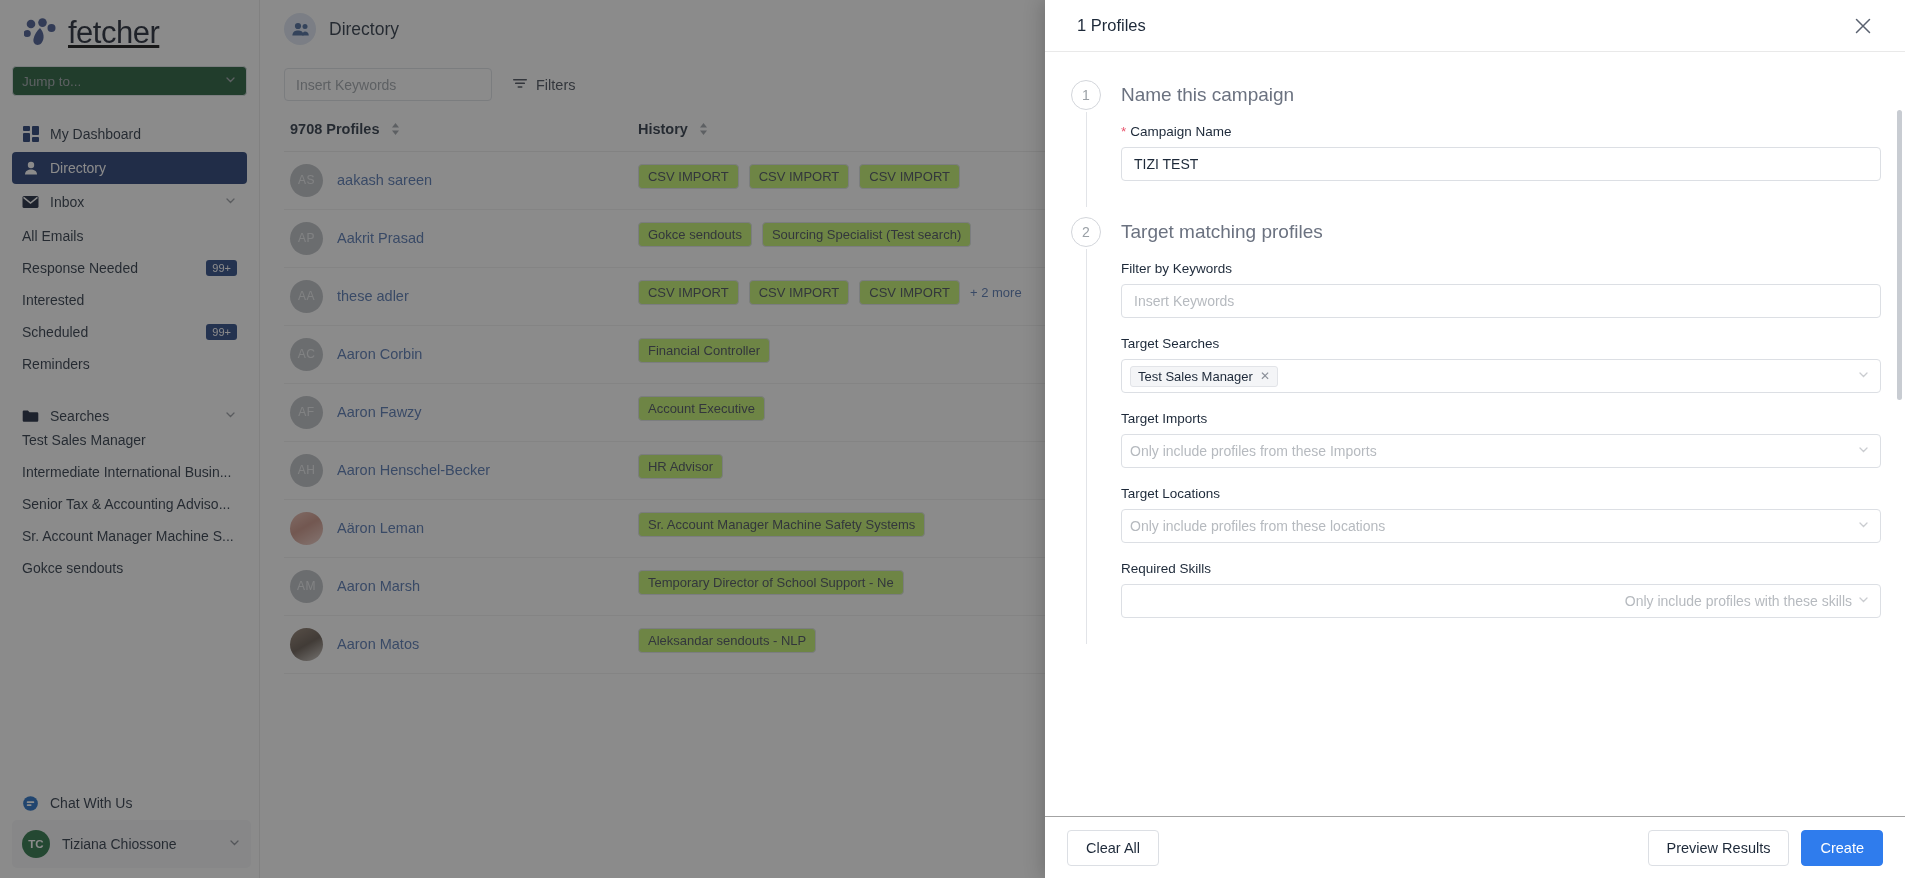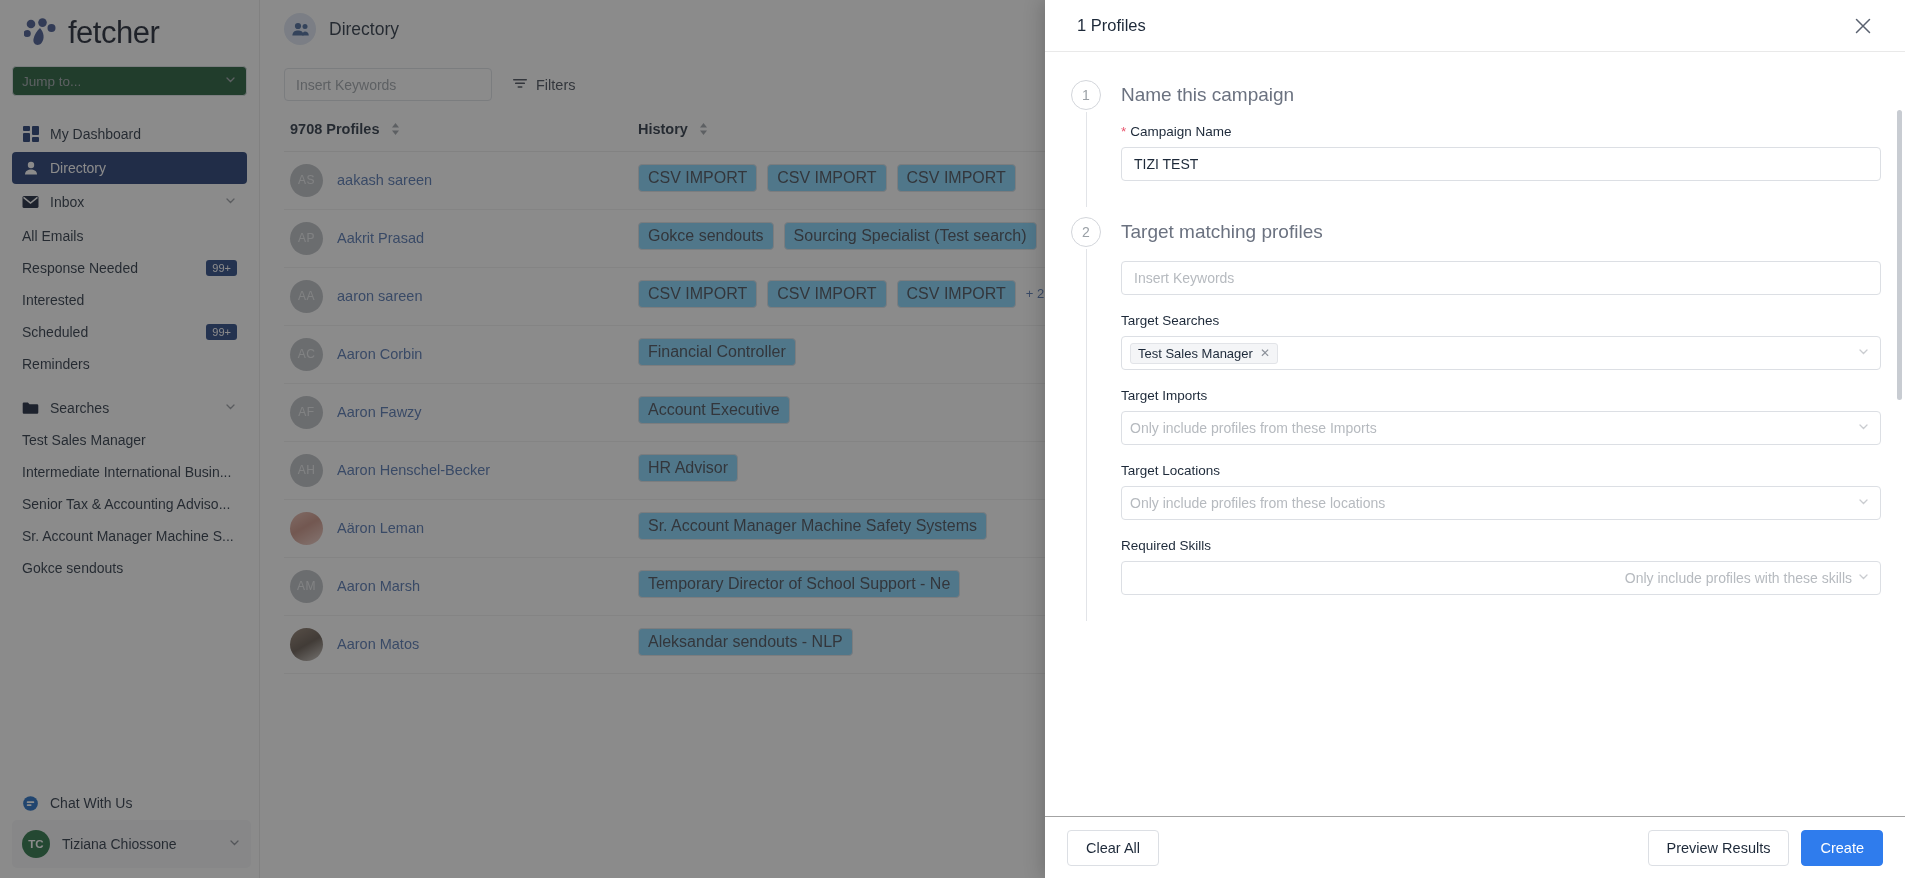--- a/index.html
+++ b/index.html
@@ -15,21 +15,21 @@
   .bg-layer { position: absolute; inset: 0; display: flex; }
 
   
   .sidebar {
     width: 260px; height: 878px; flex: 0 0 260px;
     background: #ffffff;
     border-right: 1px solid #e8e8e8;
     padding: 0 12px;
     position: relative;
   }
-  .brand { display: flex; align-items: center; gap: 10px; padding: 14px 2px 6px 12px; height: 58px; }
+  .brand { display: flex; align-items: center; gap: 10px; padding: 14px 2px 6px 12px; height: 58px; text-decoration: underline; }
   .brand-mark { width: 34px; height: 30px; position: relative; flex: 0 0 34px; }
   .brand-text { font-size: 31px; letter-spacing: -0.5px; color: #111827; font-weight: 400; }
 
   .jumpto {
     margin: 8px 0 0 0; height: 30px; border: 1px solid #dcdfe4; border-radius: 4px;
     display: flex; align-items: center; justify-content: space-between;
     padding: 0 9px; font-size: 13.5px; color: #9aa0a6; background: #14532d;
   }
 
   .nav { margin-top: 22px; }
@@ -44,21 +44,21 @@
 
   .sub-item {
     display: flex; align-items: center; height: 32px; padding: 0 10px;
     font-size: 14px; color: #1d2939; cursor: pointer; border-radius: 4px;
   }
   .sub-item .badge {
     margin-left: auto; background: #1c3c7c; color: #fff; font-size: 11px;
     border-radius: 3px; padding: 2px 6px; line-height: 1.1; font-weight: 400;
   }
   .group-head {
-    display: flex; align-items: center; gap: 11px; height: 32px; padding: 0 10px;
+    display: flex; align-items: flex-end; gap: 11px; height: 32px; padding: 0 10px;
     font-size: 14px; color: #1d2939; margin-top: 12px; cursor: pointer;
   }
   .group-head .chev { margin-left: auto; opacity: .55; }
 
   .sidebar-bottom { position: absolute; left: 12px; right: 8px; bottom: 10px; }
   .chat-row { display: flex; align-items: center; gap: 11px; height: 34px; padding: 0 10px; font-size: 14px; color: #1d2939; cursor: pointer; }
   .user-row {
     display: flex; align-items: center; gap: 12px; height: 48px; padding: 0 10px;
     border-radius: 5px; background: #f6f7f9; font-size: 14px; color: #1d2939; cursor: pointer;
   }
@@ -103,21 +103,21 @@
     background: #b9bdc2; color: #e9ebed; display: flex; align-items: center; justify-content: center;
     font-size: 12px; letter-spacing: .5px;
   }
   .pf-av.photo-1 { background: linear-gradient(150deg,#e7b9ad 0%,#c98d7e 45%,#f0cfc7 100%); }
   .pf-av.photo-2 { background: linear-gradient(150deg,#8e7b6b 0%,#5c4f45 50%,#cfcac4 100%); }
   .pf-name { font-size: 14.5px; color: #4b6fae; cursor: pointer; }
 
   .chips { display: flex; flex-wrap: wrap; gap: 8px 10px; align-items: center; }
   .chip {
     border: 1px solid #dcdfe4; border-radius: 4px; padding: 4px 9px;
-    font-size: 16px; color: #3c4450; white-space: nowrap; background: #7dd3fc;
+    font-size: 13px; color: #3c4450; white-space: nowrap; background: #bef264;
   }
   .more-link { font-size: 13px; color: #4b6fae; cursor: pointer; }
   .job-text { font-size: 14px; color: #3c4450; line-height: 1.42; }
 
   
   .scrim { position: absolute; inset: 0; background: rgba(43,43,43,.55); }
 
   
   .drawer {
     position: absolute; right: 0; top: 0; width: 860px; height: 878px;
@@ -413,21 +413,21 @@
               </td>
             <td>
                 <div class="job-text">Chief Executive Officer &amp; Co-Founder at</div>
               </td>
           </tr>
 
           <tr>
             <td>
                 <div class="profile-cell">
               <span class="pf-av">AA</span>
-              <span class="pf-name">aaron sareen</span>
+              <span class="pf-name">these adler</span>
             </div>
               </td>
             <td>
                 <div class="chips">
               <span class="chip">CSV IMPORT</span>
               <span class="chip">CSV IMPORT</span>
               <span class="chip">CSV IMPORT</span>
               <span class="more-link">+ 2 more</span>
             </div>
               </td>
@@ -577,20 +577,21 @@
 
       <div class="step" style="padding-top:10px;">
         <div class="step-col">
           <span class="step-num">2</span>
           <span class="step-line"></span>
         </div>
         <div class="step-content">
           <div class="step-title">Target matching profiles</div>
 
           <div class="field">
+            <label class="field-label">Filter by Keywords</label>
             <input class="txt-input" type="text" placeholder="Insert Keywords" style="">
           </div>
 
           <div class="field">
             <label class="field-label">Target Searches</label>
             <div class="select-box">
               <span class="tag">
                 <span>Test Sales Manager</span>
                 <span class="x">✕</span>
               </span>

